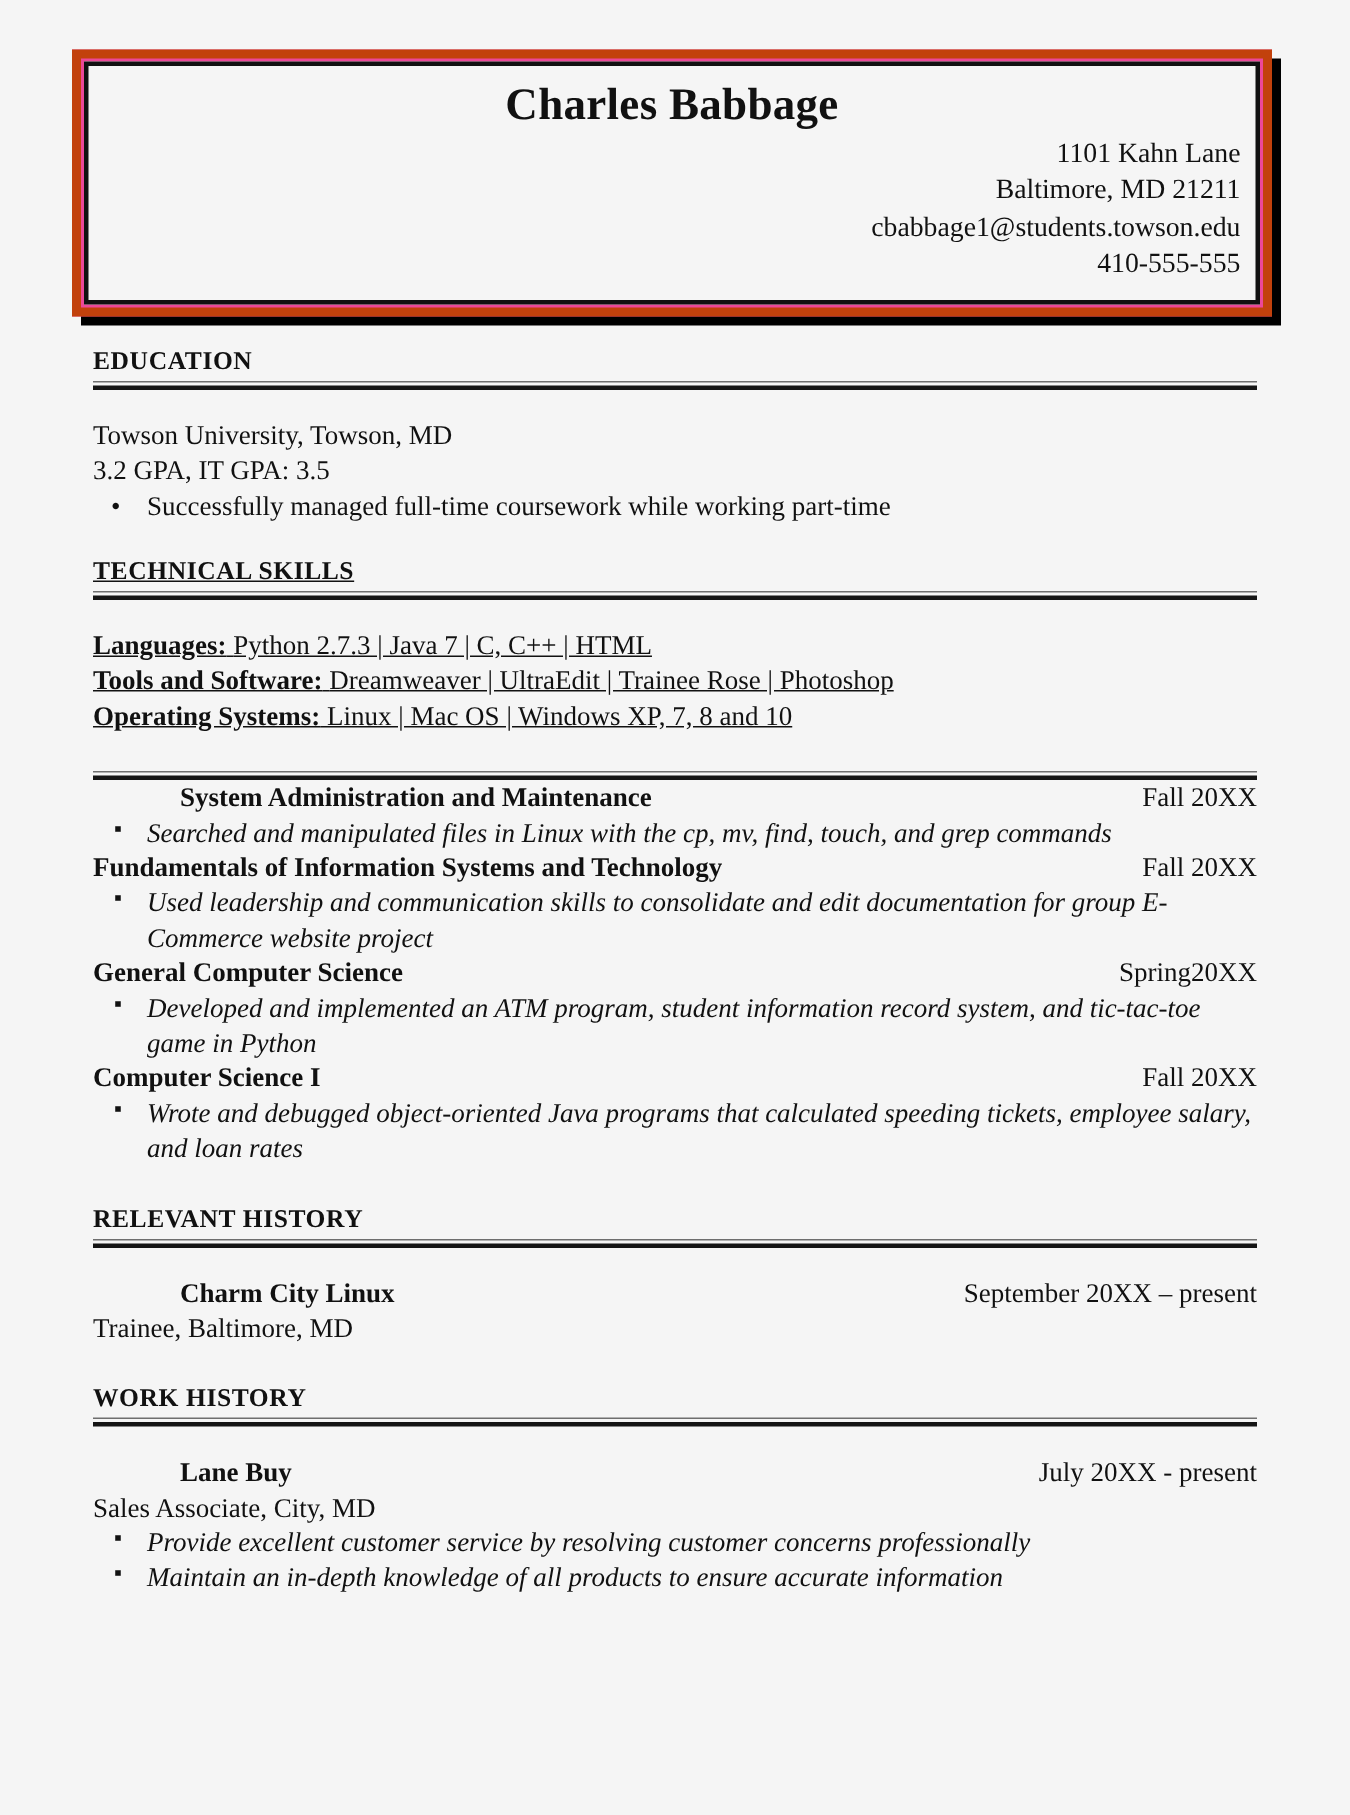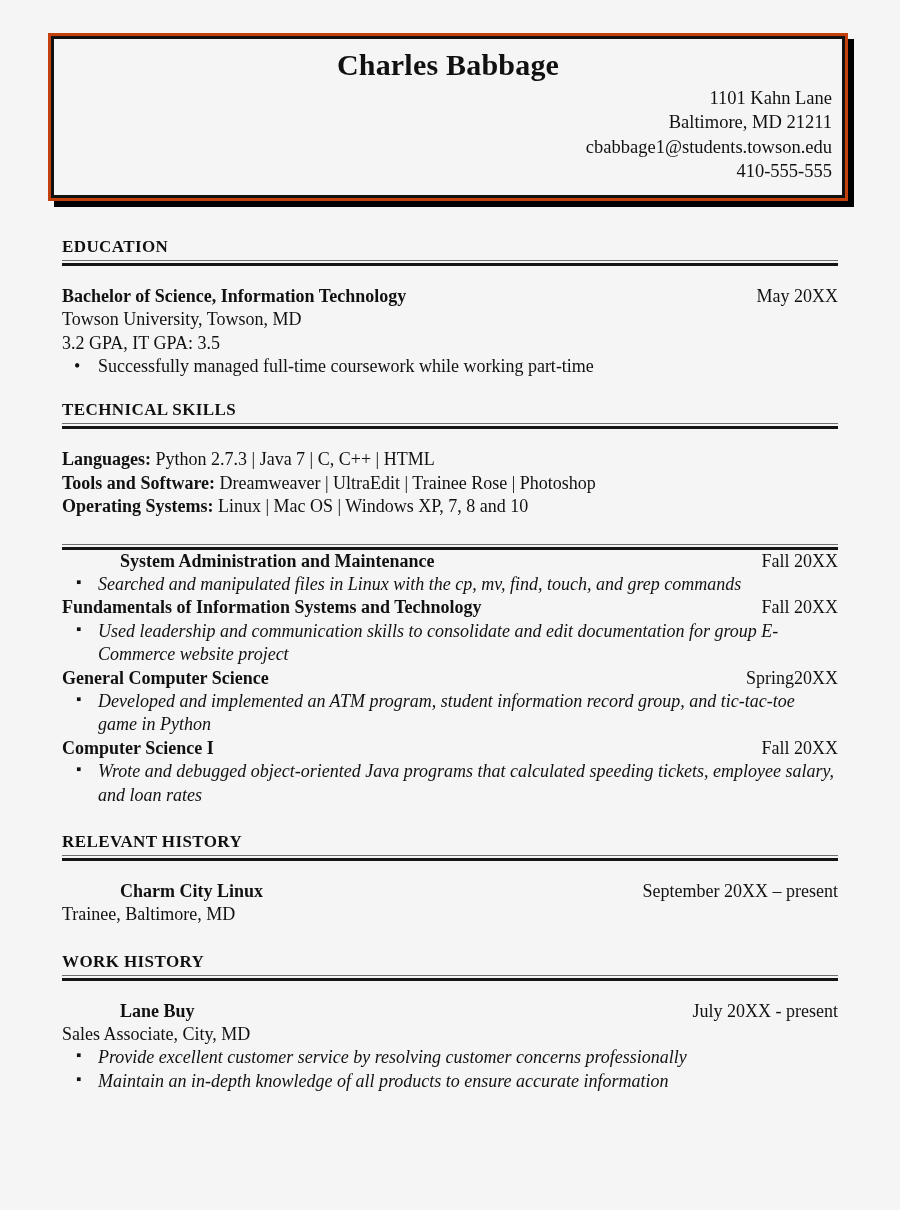--- a/index.html
+++ b/index.html
@@ -33,22 +33,22 @@
     left: 6px;
     top: 6px;
     right: -6px;
     bottom: -6px;
     background: #000000;
     z-index: 0;
   }
   .header-box {
     position: relative;
     z-index: 1;
-    border: 1px solid #c2410c;
-    background: #c2410c;
+    border: 6px solid #c2410c;
+    background: #ec4899;
     padding: 2px;
   }
   .header-inner {
     border: 3px solid #111111;
     background: #f5f5f5;
     padding: 9px 10px 11px 10px;
     text-align: center;
   }
   .name {
     font-size: 30px;
@@ -119,24 +119,24 @@
     left: 12px;
     top: 0;
   }
   ul.round > li::before { content: "\2022"; font-size: 18px; }
   ul.square > li::before { content: "\25AA"; font-size: 15px; left: 14px; }
 
   .indent-1 { margin-left: 58px; }
   .indent-bullets { margin-left: 78px; font-style: italic; }
 
   
-  .sp-edu-head  { margin-top: 36px; }
+  .sp-edu-head  { margin-top: 20px; }
   .sp-body-gap  { margin-top: 19px; }
   .sp-sec-gap   { margin-top: 25px; }
-  .sp-sec-gap-s { margin-top: 22px; }
+  .sp-sec-gap-s { margin-top: 22px; text-decoration: underline; }
   .sp-proj-gap  { }
 </style>
 </head>
 <body>
 
 <div class="page">
 
   <div class="header-wrap">
     <div class="header-shadow"></div>
     <div class="header-box">
@@ -148,24 +148,20 @@
         <div class="contact-line">410-555-555</div>
       </div>
     </div>
   </div>
 
   <div class="section sp-edu-head">
     <div class="section-heading">EDUCATION</div>
     <div class="section-rule"></div>
 
     <div class="section-body sp-body-gap">
-      <div class="entry-row">
-        <span class="entry-title">Bachelor of Science, Information Technology</span>
-        <span class="entry-date">May 20XX</span>
-      </div>
       <div class="plain-line">Towson University, Towson, MD</div>
       <div class="plain-line">3.2 GPA, IT GPA: 3.5</div>
       <ul class="bul round">
         <li>Successfully managed full-time coursework while working part-time</li>
       </ul>
     </div>
   </div>
 
   <div class="section sp-sec-gap-s">
     <div class="section-heading">TECHNICAL SKILLS</div>
@@ -206,21 +202,21 @@
       </div>
       <ul class="bul square indent-bullets">
         <li>Used leadership and communication skills to consolidate and edit documentation for group E-Commerce website project</li>
       </ul>
 
       <div class="entry-row">
         <span class="entry-title">General Computer Science</span>
         <span class="entry-date">Spring20XX</span>
       </div>
       <ul class="bul square indent-bullets">
-        <li>Developed and implemented an ATM program, student information record group, and tic-tac-toe game in Python</li>
+        <li>Developed and implemented an ATM program, student information record system, and tic-tac-toe game in Python</li>
       </ul>
 
       <div class="entry-row">
         <span class="entry-title">Computer Science I</span>
         <span class="entry-date">Fall 20XX</span>
       </div>
       <ul class="bul square indent-bullets">
         <li>Wrote and debugged object-oriented Java programs that calculated speeding tickets, employee salary, and loan rates</li>
       </ul>
 

